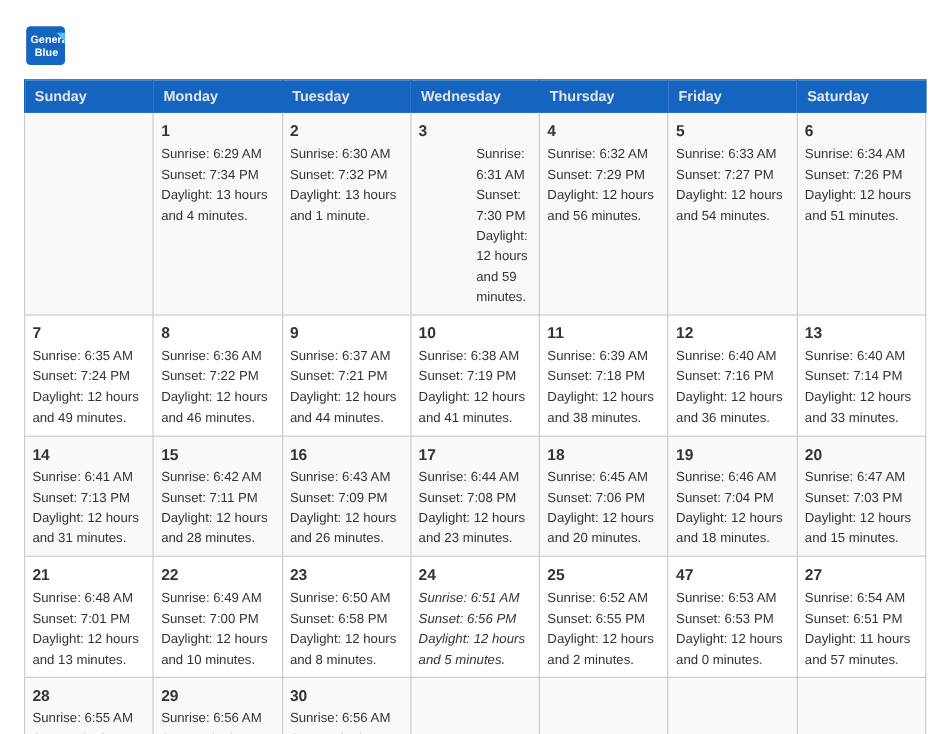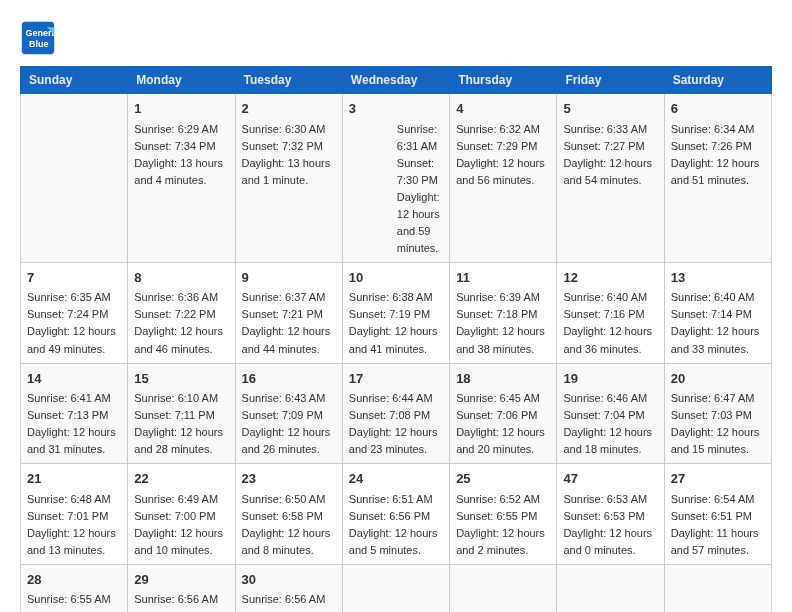--- a/index.html
+++ b/index.html
@@ -224,21 +224,21 @@
       <tr>
         <td>
           <span class="day-number">14</span>
           <div class="day-info" style="white-space: pre-line;">Sunrise: 6:41 AM
 Sunset: 7:13 PM
 Daylight: 12 hours
 and 31 minutes.</div>
         </td>
         <td>
           <span class="day-number">15</span>
-          <div class="day-info" style="white-space: pre-line;">Sunrise: 6:10 AM
+          <div class="day-info" style="white-space: pre-line;">Sunrise: 6:42 AM
 Sunset: 7:11 PM
 Daylight: 12 hours
 and 28 minutes.</div>
         </td>
         <td>
           <span class="day-number">16</span>
           <div class="day-info" style="white-space: pre-line;">Sunrise: 6:43 AM
 Sunset: 7:09 PM
 Daylight: 12 hours
 and 26 minutes.</div>
@@ -289,21 +289,21 @@
         </td>
         <td>
           <span class="day-number">23</span>
           <div class="day-info" style="white-space: pre-line;">Sunrise: 6:50 AM
 Sunset: 6:58 PM
 Daylight: 12 hours
 and 8 minutes.</div>
         </td>
         <td>
           <span class="day-number">24</span>
-          <div class="day-info" style="white-space: pre-line;">Sunrise: 6:51 AM
+          <div class="day-info" style="white-space: pre-line; font-style: italic;">Sunrise: 6:51 AM
 Sunset: 6:56 PM
 Daylight: 12 hours
 and 5 minutes.</div>
         </td>
         <td>
           <span class="day-number">25</span>
           <div class="day-info" style="white-space: pre-line;">Sunrise: 6:52 AM
 Sunset: 6:55 PM
 Daylight: 12 hours
 and 2 minutes.</div>

